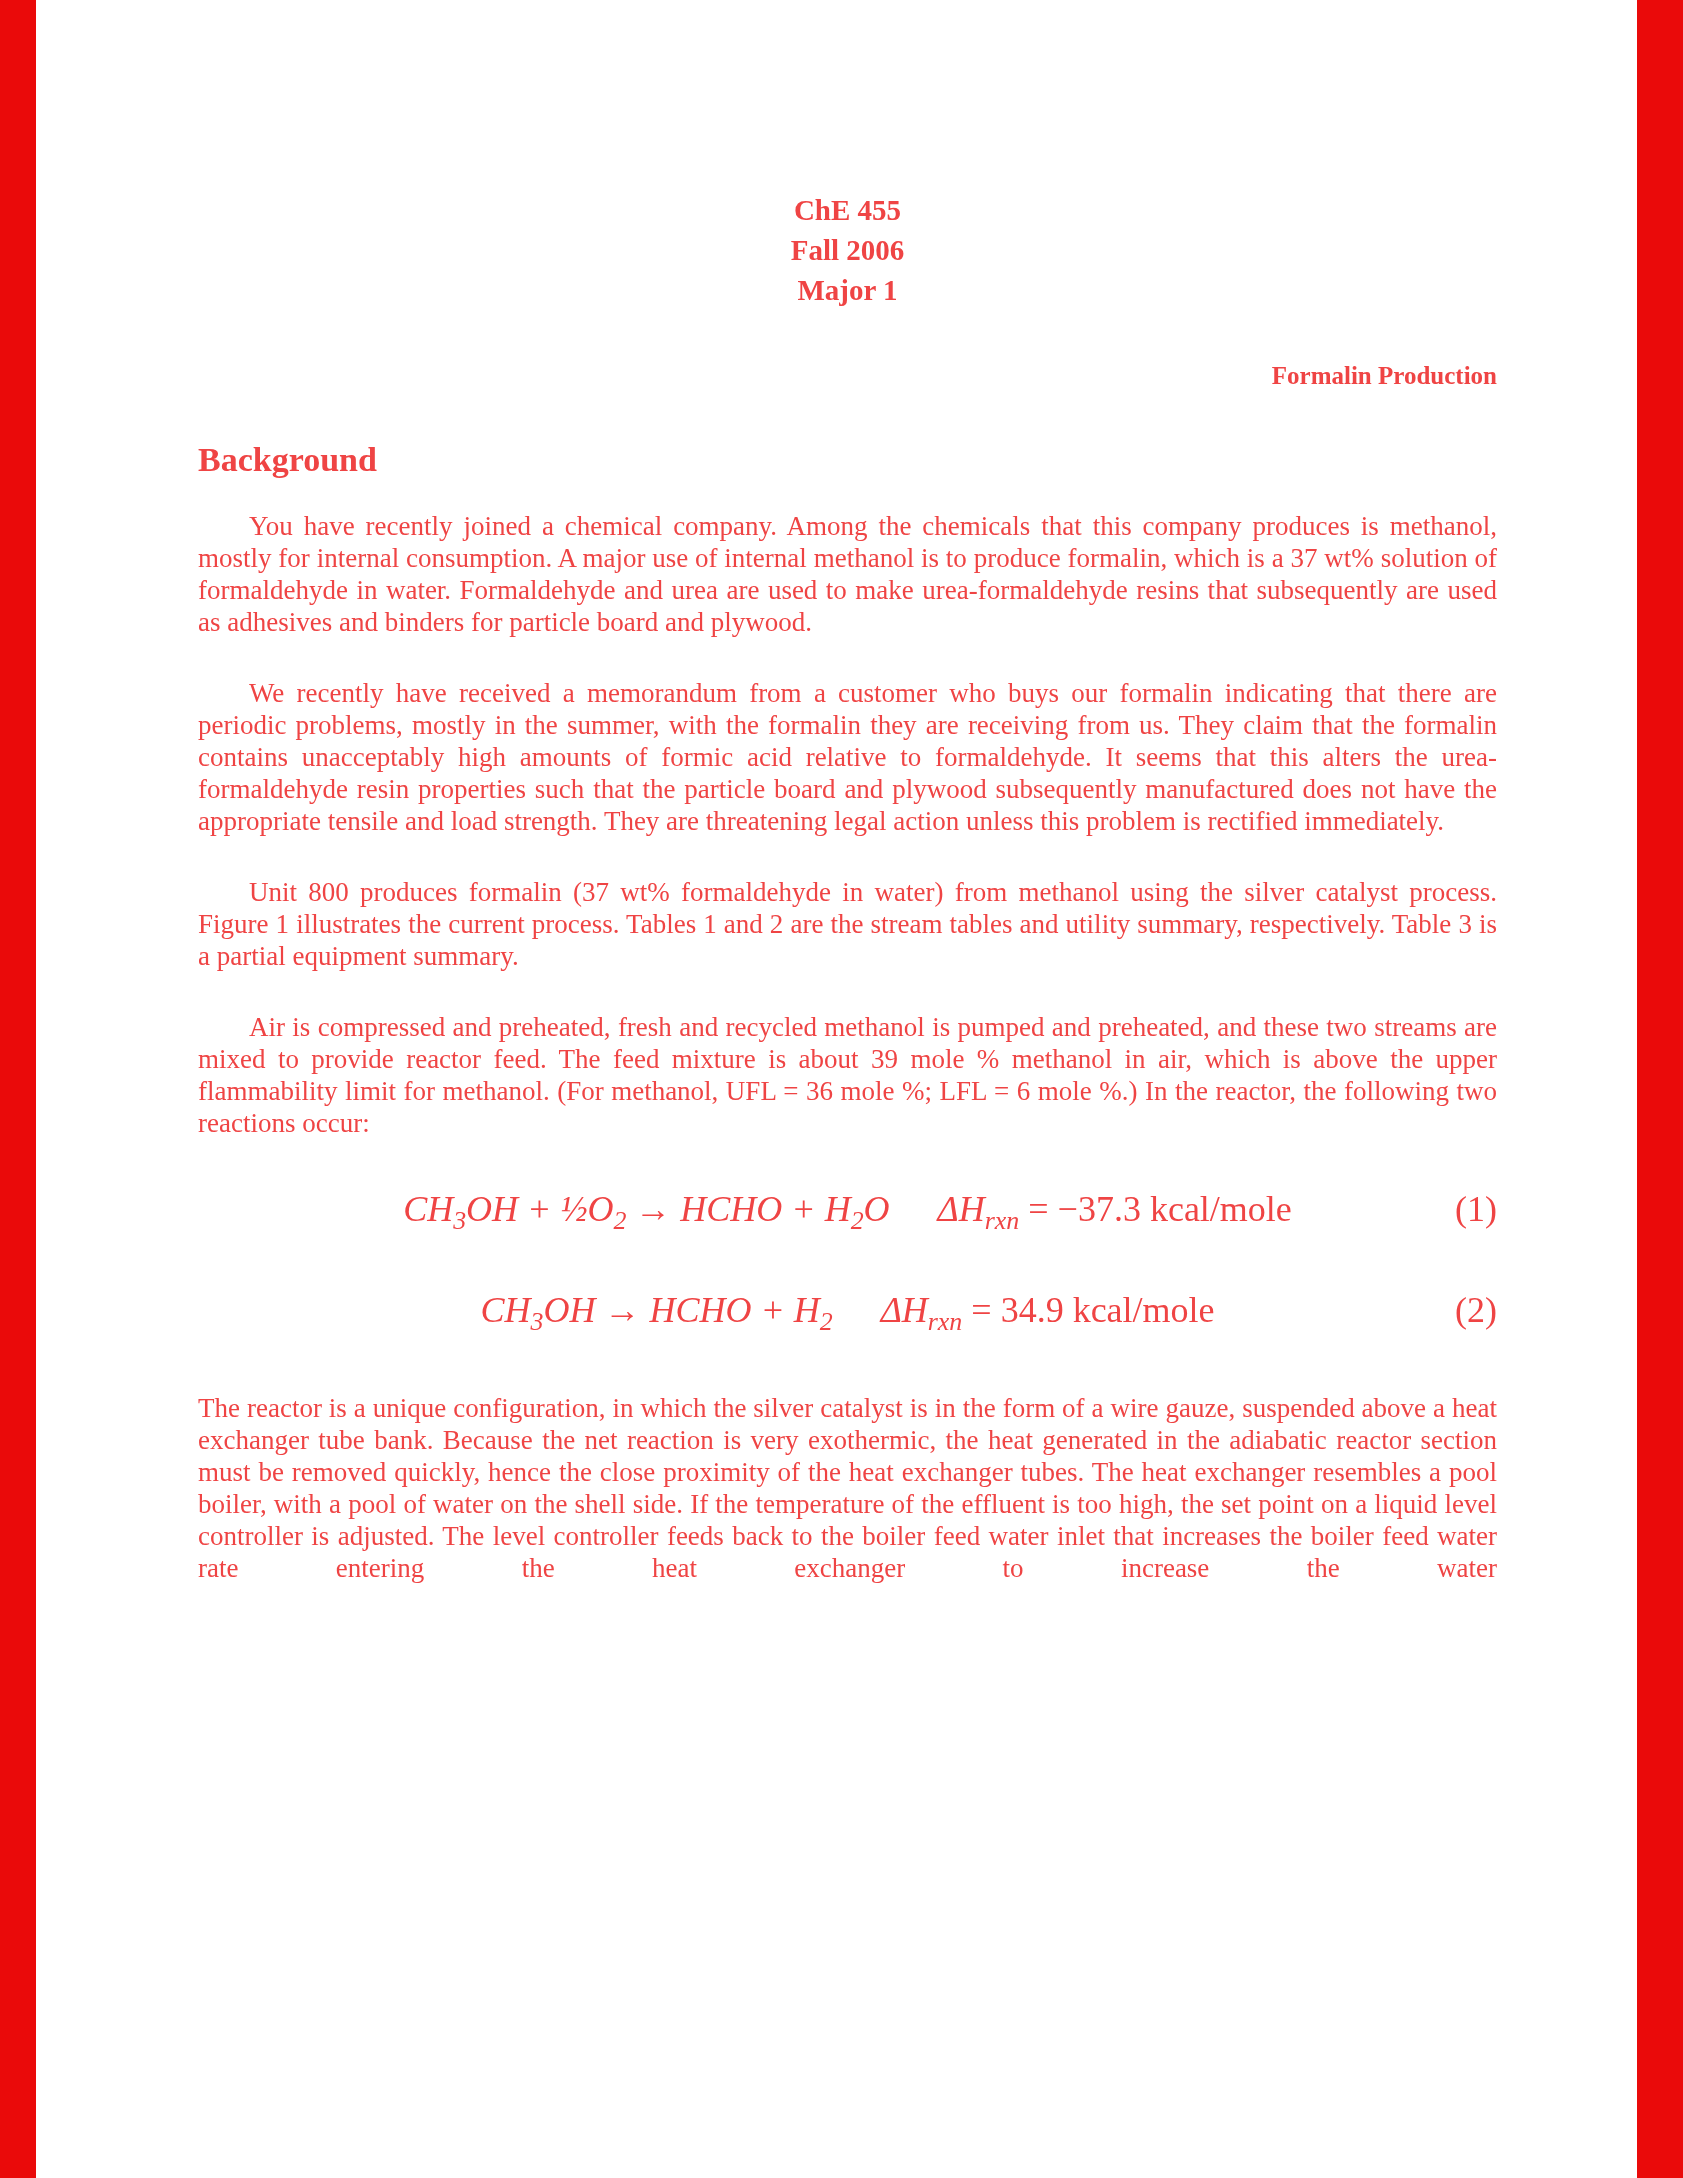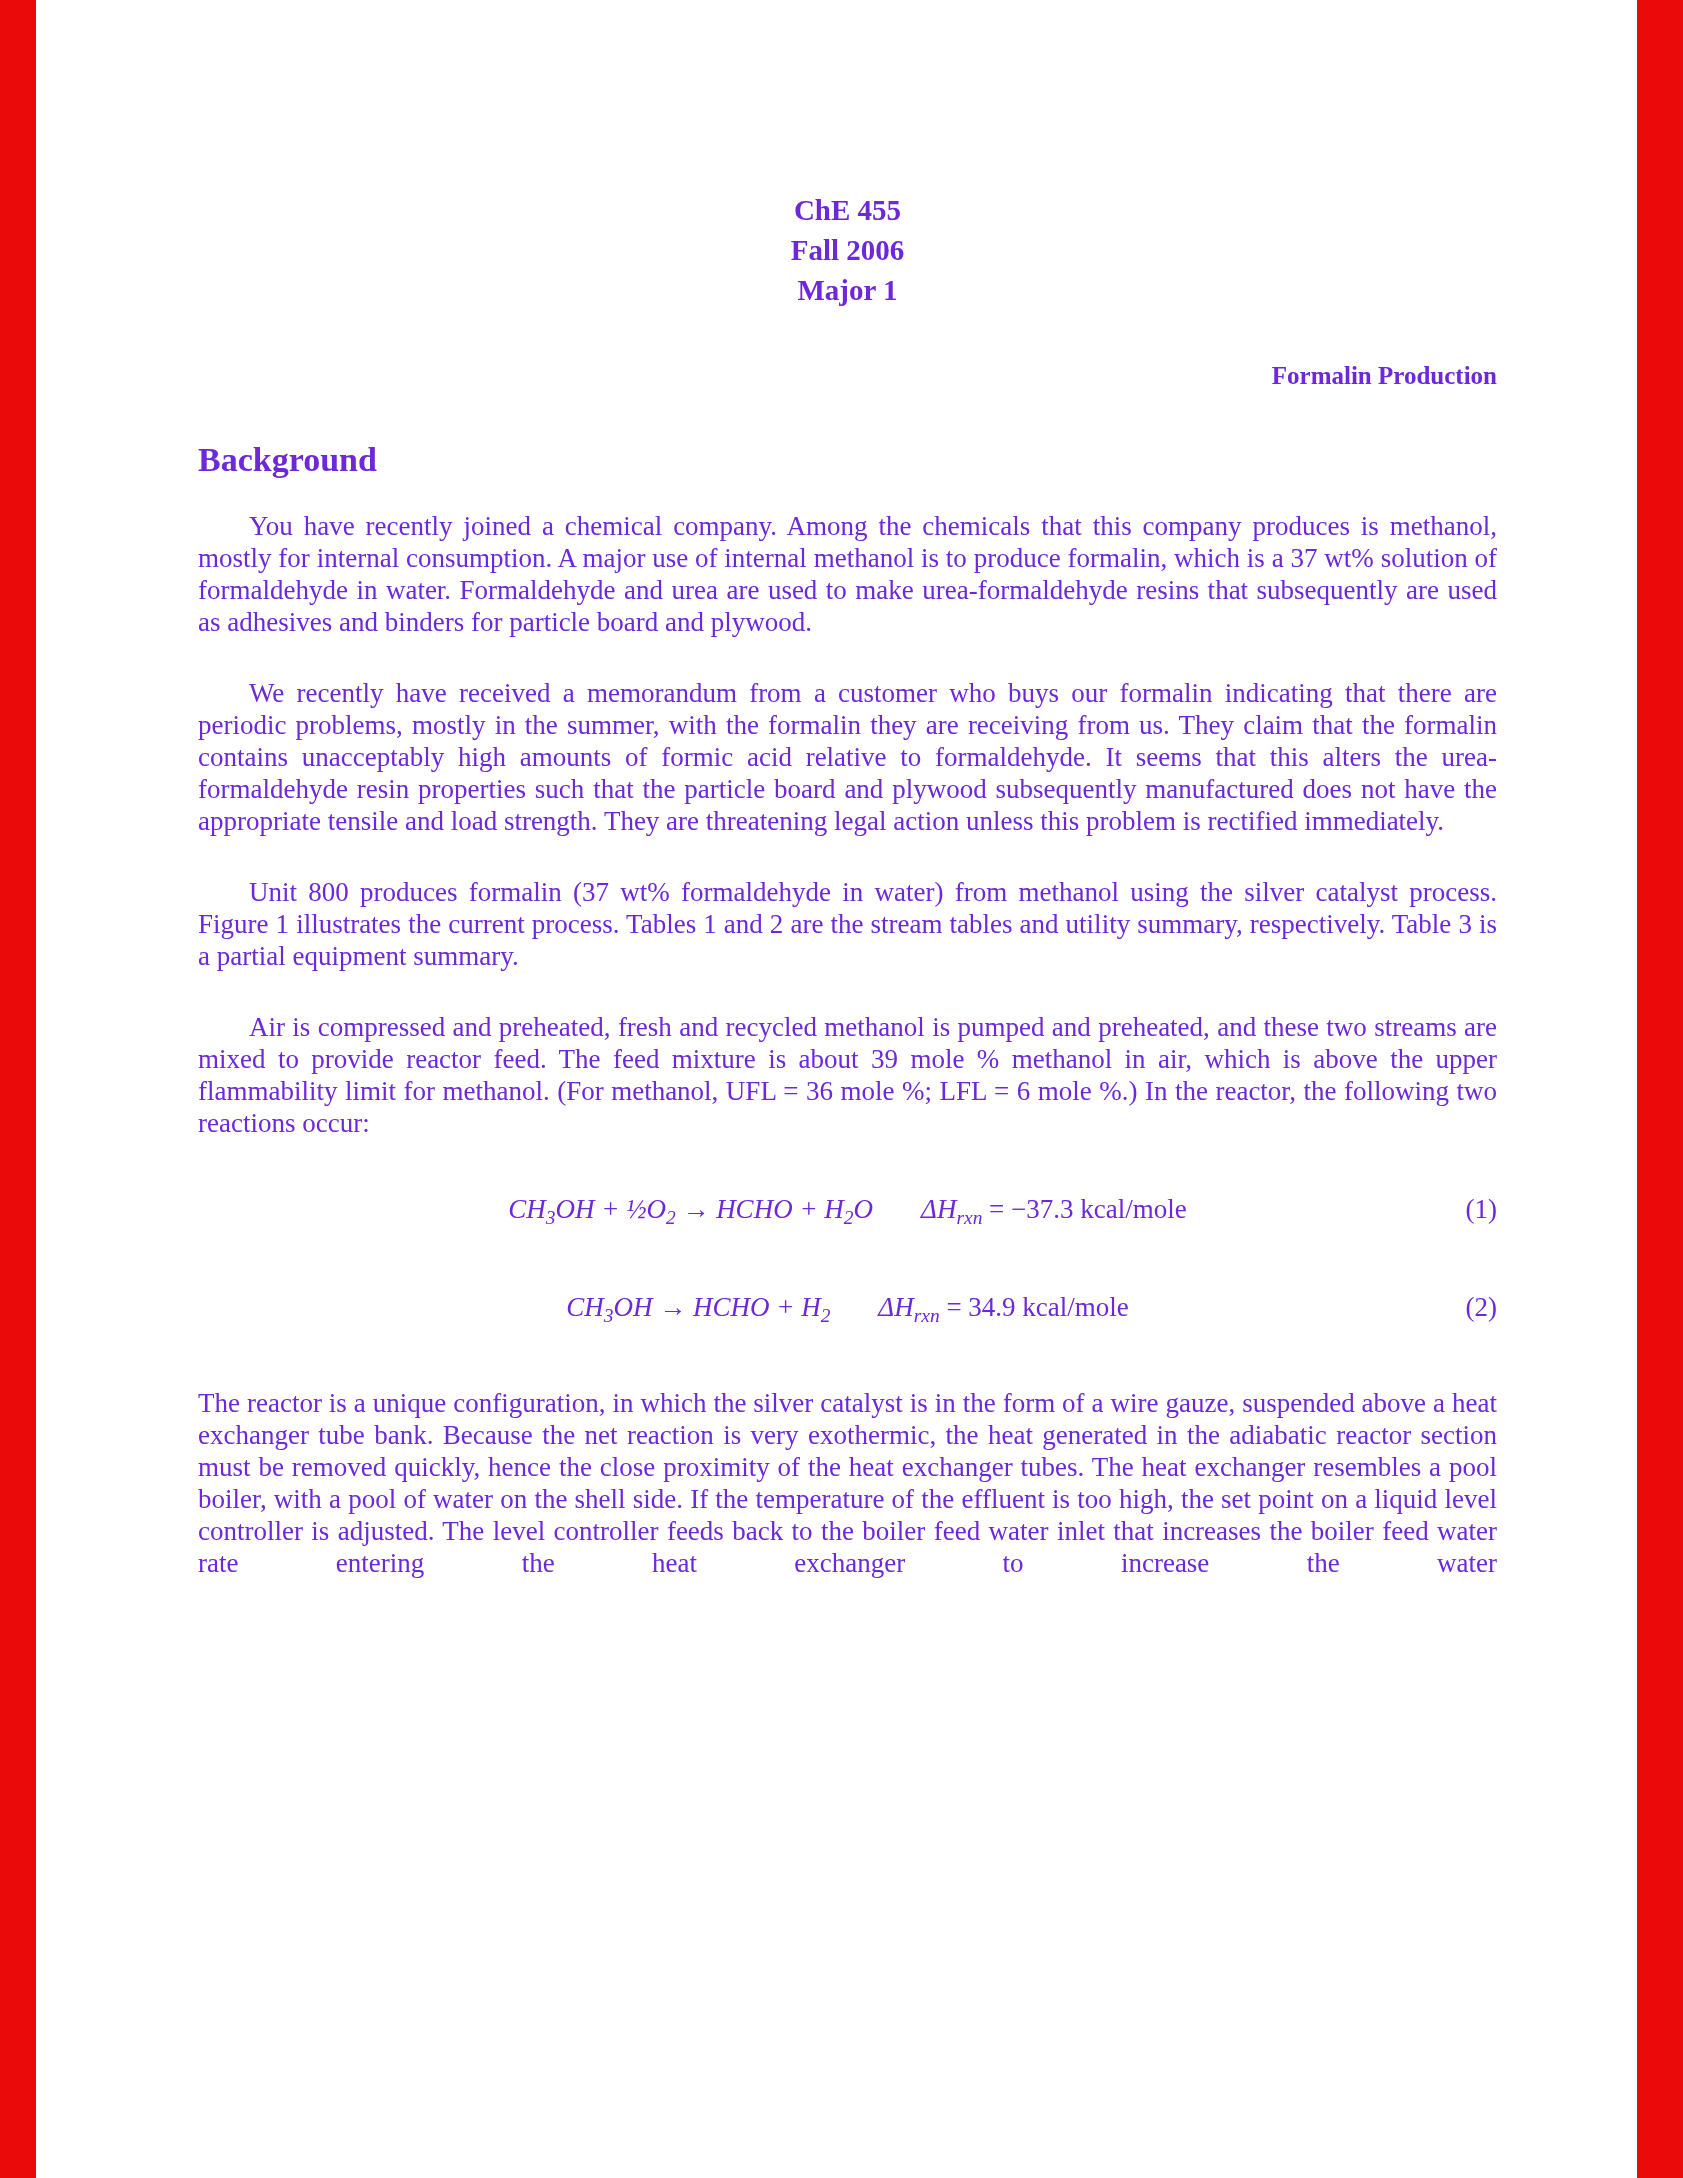--- a/index.html
+++ b/index.html
@@ -2,21 +2,21 @@
 <html><head>
 <meta charset="utf-8">
 <style>
   html, body { margin: 0; padding: 0; background: #ffffff; }
   .page {
     position: relative;
     width: 1683px;
     height: 2178px;
     background: #ffffff;
     font-family: "Liberation Serif", serif;
-    color: #6d28d9;
+    color: #ef4444;
     overflow: hidden;
   }
   .edge-bar {
     position: absolute;
     top: 0;
     height: 100%;
   }
   .edge-bar.left  { left: 0;  width: 36px; }
   .edge-bar.right { right: 0; width: 46px; }
   .content {
@@ -50,21 +50,21 @@
     font-size: 27px;
     line-height: 32px;
     text-align: justify;
     margin: 0 0 39px 0;
   }
   p.indent { text-indent: 51px; }
   p.last-justify { text-align-last: justify; margin-bottom: 0; }
   .equation {
     position: relative;
     text-align: center;
-    font-size: 27px;
+    font-size: 36px;
     line-height: 39px;
     margin: 51px 0;
   }
   .math { font-style: italic; }
   .equation sub { font-size: 0.72em; }
   .eq-dh { margin-left: 48px; }
   .eq-num {
     position: absolute;
     right: 0;
     top: 0;

